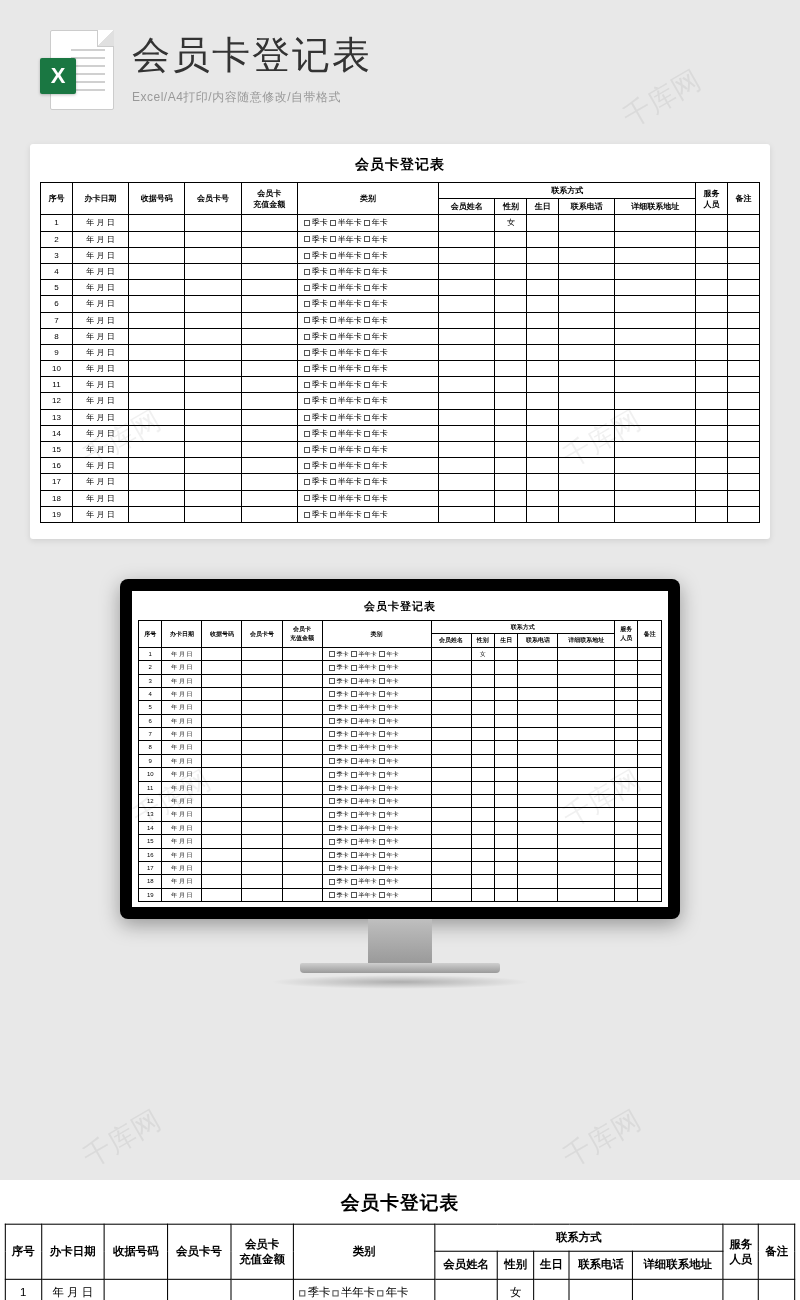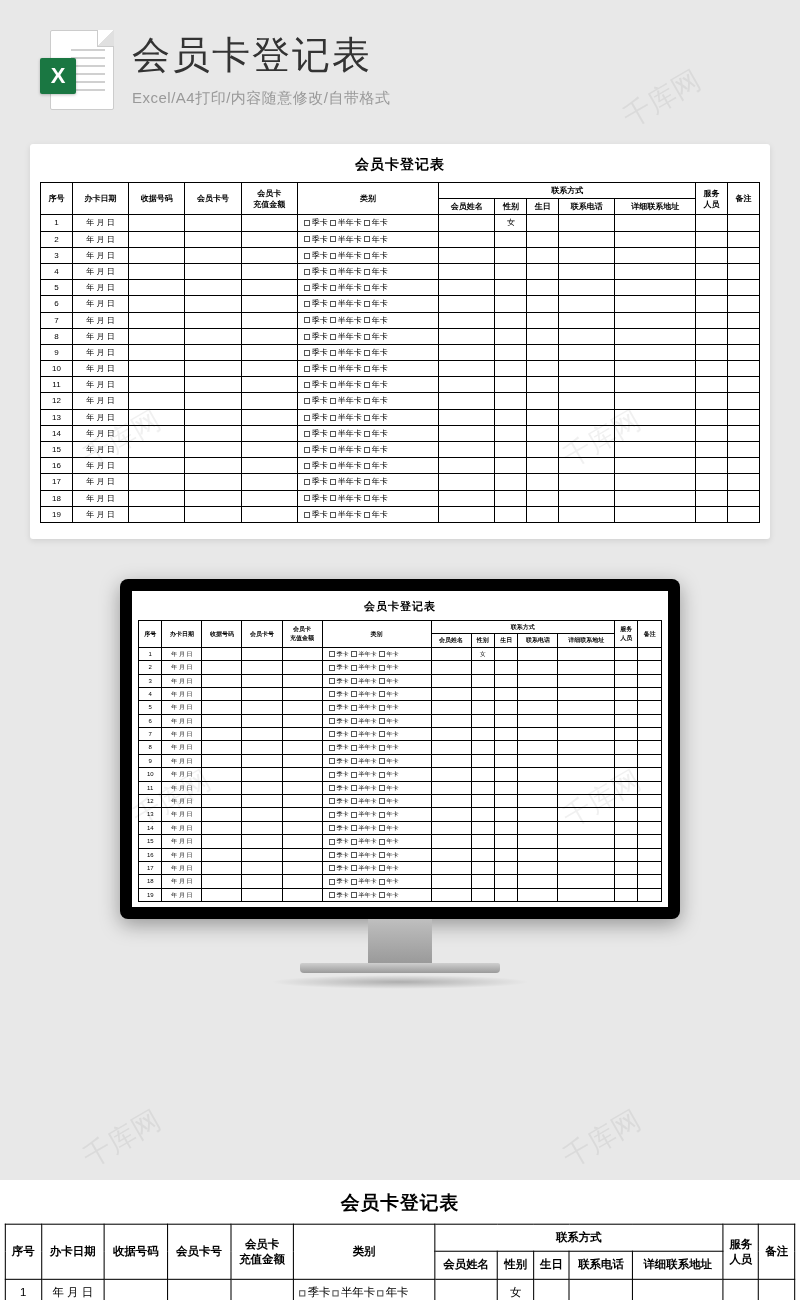--- a/index.html
+++ b/index.html
@@ -81,21 +81,21 @@
     box-shadow: 0 1px 3px rgba(0,0,0,0.25);
   }
   .header-text h1 {
     font-size: 38px;
     font-weight: 400;
     color: #333;
     letter-spacing: 2px;
     margin-bottom: 8px;
   }
   .header-text p {
-    font-size: 15px;
+    font-size: 12px;
     color: #999;
     letter-spacing: 0.5px;
   }
 
   .sheet-card {
     margin: 10px 30px 40px 30px;
     background: #fff;
     border-radius: 3px;
     box-shadow: 0 2px 6px rgba(0,0,0,0.1);
     padding: 12px 10px 16px 10px;

